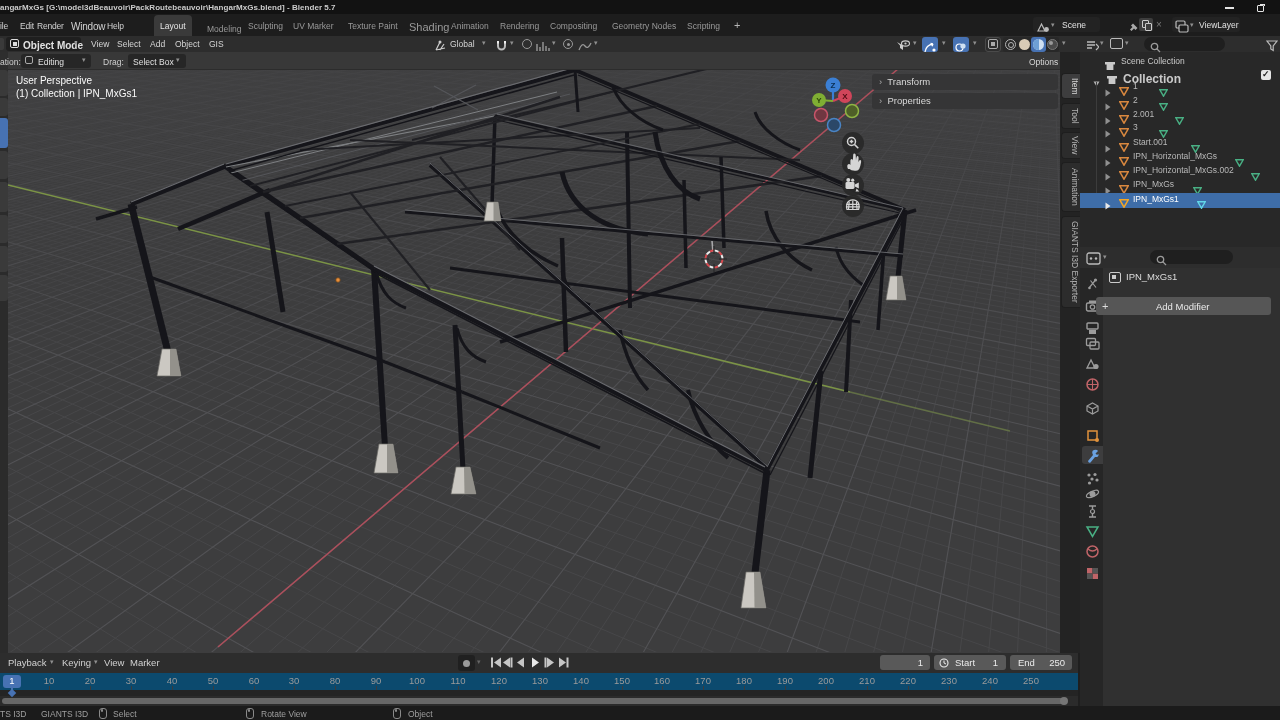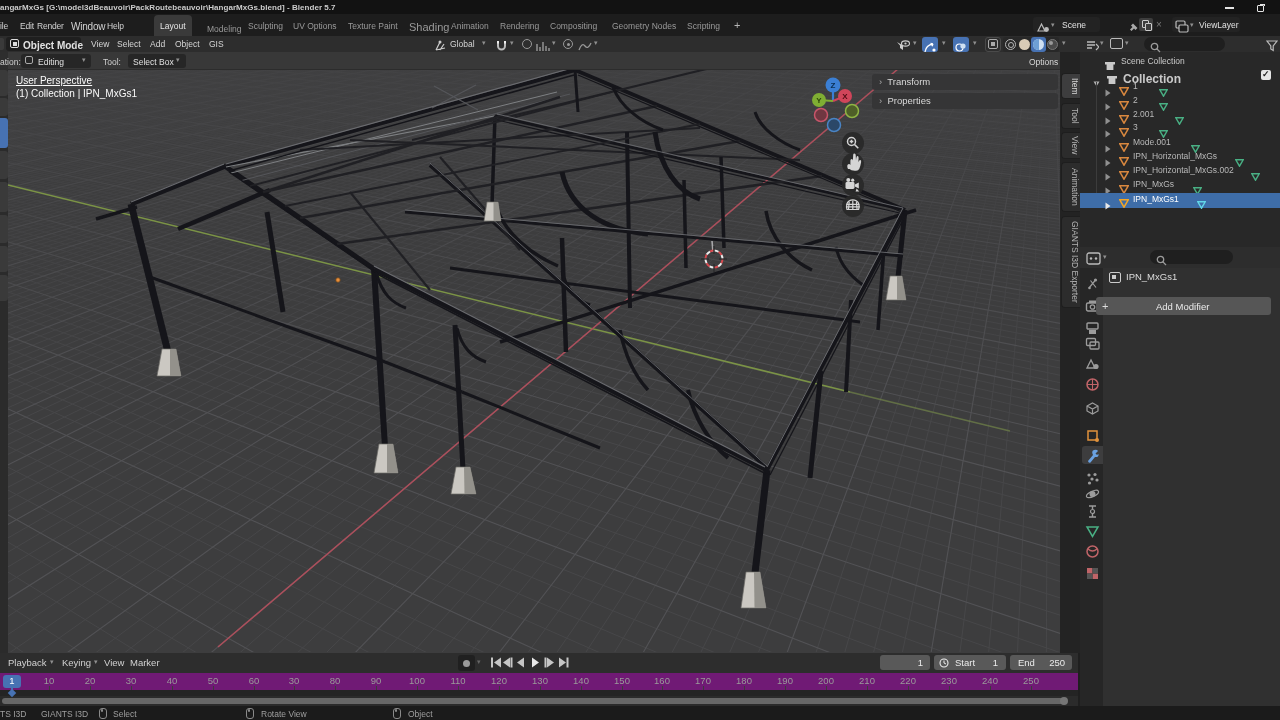--- a/index.html
+++ b/index.html
@@ -639,33 +639,33 @@
       <path d="M854.8,184.6 l4,-2.2 l0,6.2 l-4,-2.2 z"></path>
       <circle cx="848.3" cy="180" r="2"></circle>
       <circle cx="852.7" cy="180.2" r="1.6"></circle>
       <path d="M856.6,188.6 l2.7,2.8 l-3.7,0 z"></path>
     </g>
 <g stroke="#d5d5d5" fill="none" stroke-width="1.2">
       <path d="M847,209.5 q-1.4,-6 2,-8.4 q3.8,-2.4 7.6,0 q3.6,2.4 2,8.4 z"></path>
       <path d="M849.2,201.6 l-0.7,7.9 M852.8,200.5 l0,9 M856.4,201.6 l0.7,7.9 M846.3,204.3 l13,0 M845.9,206.9 l13.8,0"></path>
     </g>
 </svg>
-<div class="abs" style="left:16px;top:75px;color:#fafafa;font-size:10px;white-space:nowrap;text-decoration:underline;">User Perspective</div>
+<div class="abs" style="left:16px;top:75px;color:#fafafa;font-size:10px;white-space:nowrap;">User Perspective</div>
 <div class="abs" style="left:16px;top:88px;color:#fafafa;font-size:10px;white-space:nowrap;">(1) Collection | IPN_MxGs1</div>
 <div class="abs" style="left:872px;top:74px;width:186px;height:16px;background:#353536;border-radius:3px"></div>
 <div class="abs" style="left:879px;top:76px;color:#d8d8d8;font-size:9.5px;white-space:nowrap;"><span style="color:#adadad">›</span>&nbsp; Transform</div>
 <div class="abs" style="left:872px;top:93px;width:186px;height:16px;background:#353536;border-radius:3px"></div>
 <div class="abs" style="left:879px;top:95px;color:#d8d8d8;font-size:9.5px;white-space:nowrap;"><span style="color:#adadad">›</span>&nbsp; Properties</div>
 <div class="abs" style="left:8px;top:52px;width:1052px;height:18px;background:#383838;border-bottom:1px solid #2c2c2c"></div>
 <div class="abs" style="left:0px;top:57px;color:#cfcfcf;font-size:8.5px;white-space:nowrap;">ation:</div>
 <div class="abs" style="left:21px;top:54px;width:70px;height:14px;background:#262626;border-radius:3px"></div>
 <div class="abs" style="left:25px;top:56px;width:8px;height:8px;border:1.2px solid #aaa;border-radius:2px"></div>
 <div class="abs" style="left:38px;top:57px;color:#e0e0e0;font-size:8.5px;white-space:nowrap;">Editing</div>
 <div class="abs" style="left:82px;top:56px;color:#909090;font-size:7px;white-space:nowrap;">▾</div>
-<div class="abs" style="left:103px;top:57px;color:#cfcfcf;font-size:8.5px;white-space:nowrap;">Tool:</div>
+<div class="abs" style="left:103px;top:57px;color:#cfcfcf;font-size:8.5px;white-space:nowrap;">Drag:</div>
 <div class="abs" style="left:128px;top:54px;width:58px;height:14px;background:#262626;border-radius:3px"></div>
 <div class="abs" style="left:133px;top:57px;color:#e0e0e0;font-size:8.5px;white-space:nowrap;">Select Box</div>
 <div class="abs" style="left:176px;top:56px;color:#909090;font-size:7px;white-space:nowrap;">▾</div>
 <div class="abs" style="left:1029px;top:57px;color:#d8d8d8;font-size:8.5px;white-space:nowrap;">Options</div>
 <div class="abs" style="left:1066px;top:56px;color:#909090;font-size:7px;white-space:nowrap;">▾</div>
 <div class="abs" style="left:0;top:70px;width:8px;height:583px;background:#2b2b2b"></div>
 <div class="abs" style="left:0;top:70px;width:8px;height:26px;background:#3a3a3a;border-radius:0 3px 3px 0"></div>
 <div class="abs" style="left:0;top:98px;width:8px;height:18px;background:#3a3a3a;border-radius:0 3px 3px 0"></div>
 <div class="abs" style="left:0;top:118px;width:8px;height:30px;background:#4772b3;border-radius:0 3px 3px 0"></div>
 <div class="abs" style="left:0;top:151px;width:8px;height:28px;background:#3a3a3a;border-radius:0 3px 3px 0"></div>
@@ -680,21 +680,21 @@
 <div class="abs" style="left:1259.5px;top:3.5px;width:5px;height:2px;border:1.3px solid #e4e4e4;border-bottom:none;border-left:none"></div>
 <div class="abs" style="left:0;top:14px;width:1280px;height:22px;background:#1d1d1d"></div>
 <div class="abs" style="left:0px;top:21px;color:#d2d2d2;font-size:8.5px;white-space:nowrap;letter-spacing:-0.2px">ile</div>
 <div class="abs" style="left:20px;top:21px;color:#d2d2d2;font-size:8.5px;white-space:nowrap;letter-spacing:-0.2px">Edit</div>
 <div class="abs" style="left:37px;top:21px;color:#d2d2d2;font-size:8.5px;white-space:nowrap;letter-spacing:-0.2px">Render</div>
 <div class="abs" style="left:71px;top:21px;color:#d2d2d2;font-size:10px;white-space:nowrap;letter-spacing:-0.2px">Window</div>
 <div class="abs" style="left:107px;top:21px;color:#d2d2d2;font-size:8.5px;white-space:nowrap;letter-spacing:-0.2px">Help</div>
 <div class="abs" style="left:154px;top:15px;height:21px;background:#3a3a3a;border-radius:4px 4px 0 0;color:#e6e6e6;font-size:8.5px;padding:6px 6px 0">Layout</div>
 <div class="abs" style="left:207px;top:24px;color:#999;font-size:8.5px;white-space:nowrap;">Modeling</div>
 <div class="abs" style="left:248px;top:21px;color:#999;font-size:8.5px;white-space:nowrap;">Sculpting</div>
-<div class="abs" style="left:293px;top:21px;color:#999;font-size:8.5px;white-space:nowrap;">UV Options</div>
+<div class="abs" style="left:293px;top:21px;color:#999;font-size:8.5px;white-space:nowrap;">UV Marker</div>
 <div class="abs" style="left:348px;top:21px;color:#999;font-size:8.5px;white-space:nowrap;">Texture Paint</div>
 <div class="abs" style="left:409px;top:21px;color:#999;font-size:11px;white-space:nowrap;">Shading</div>
 <div class="abs" style="left:451px;top:21px;color:#999;font-size:8.5px;white-space:nowrap;">Animation</div>
 <div class="abs" style="left:500px;top:21px;color:#999;font-size:8.5px;white-space:nowrap;">Rendering</div>
 <div class="abs" style="left:550px;top:21px;color:#999;font-size:8.5px;white-space:nowrap;">Compositing</div>
 <div class="abs" style="left:612px;top:21px;color:#999;font-size:8.5px;white-space:nowrap;">Geometry Nodes</div>
 <div class="abs" style="left:687px;top:21px;color:#999;font-size:8.5px;white-space:nowrap;">Scripting</div>
 <div class="abs" style="left:734px;top:19px;color:#b5b5b5;font-size:11px;white-space:nowrap;">+</div>
 <div class="abs" style="left:1033px;top:17px;width:67px;height:15px;background:#232323;border-radius:3px"></div>
 <div class="abs" style="left:1036px;top:19px"><svg width="14" height="12" viewBox="0 0 14 12">
@@ -841,21 +841,21 @@
 <div class="abs" style="left:1133px;top:122px;color:#b9b9b9;font-size:8.5px;white-space:nowrap;">3</div>
 <div class="abs" style="left:1159px;top:124px"><svg width="9" height="8" viewBox="0 0 9 8">
       <path d="M0.8,0.8 L8.2,0.8 L4.5,7.2 Z" fill="none" stroke="#49b084" stroke-width="1.4"></path>
     </svg></div>
 <div class="abs" style="left:1105px;top:139px"><svg width="6" height="8" viewBox="0 0 6 8">
       <path d="M0.5,0.5 L5.5,4 L0.5,7.5 Z" fill="#909090"></path>
     </svg></div>
 <div class="abs" style="left:1119px;top:138px"><svg width="10" height="9" viewBox="0 0 10 9">
       <path d="M0.8,0.8 L9.2,0.8 L5,8.2 Z" fill="none" stroke="#d9883f" stroke-width="1.5"></path>
     </svg></div>
-<div class="abs" style="left:1133px;top:137px;color:#b9b9b9;font-size:8.5px;white-space:nowrap;">Mode.001</div>
+<div class="abs" style="left:1133px;top:137px;color:#b9b9b9;font-size:8.5px;white-space:nowrap;">Start.001</div>
 <div class="abs" style="left:1191px;top:139px"><svg width="9" height="8" viewBox="0 0 9 8">
       <path d="M0.8,0.8 L8.2,0.8 L4.5,7.2 Z" fill="none" stroke="#49b084" stroke-width="1.4"></path>
     </svg></div>
 <div class="abs" style="left:1105px;top:153px"><svg width="6" height="8" viewBox="0 0 6 8">
       <path d="M0.5,0.5 L5.5,4 L0.5,7.5 Z" fill="#909090"></path>
     </svg></div>
 <div class="abs" style="left:1119px;top:152px"><svg width="10" height="9" viewBox="0 0 10 9">
       <path d="M0.8,0.8 L9.2,0.8 L5,8.2 Z" fill="none" stroke="#d9883f" stroke-width="1.5"></path>
     </svg></div>
 <div class="abs" style="left:1133px;top:151px;color:#b9b9b9;font-size:8.5px;white-space:nowrap;">IPN_Horizontal_MxGs</div>
@@ -1017,21 +1017,21 @@
       <path d="M68,1.5 L75,6.5 L68,11.5 Z"></path>
       <rect x="75.5" y="1.5" width="2" height="10"></rect>
     </g>
   </svg>
 <div class="abs kbox" style="left:880px;top:655px;width:50px;height:15px;line-height:15px;text-align:right;padding-right:7px">1</div>
 <div class="abs kbox" style="left:934px;top:655px;width:72px;height:15px;line-height:15px"><svg width="10" height="10" viewBox="0 0 10 10" style="margin:2.5px 0 0 5px;float:left">
       <circle cx="5" cy="5" r="4" fill="none" stroke="#eee" stroke-width="1.1"></circle>
       <path d="M5,5 L5,2.5 M5,5 L7,6" stroke="#eee" stroke-width="1"></path>
     </svg><span style="margin-left:6px">Start</span><span style="float:right;margin-right:8px">1</span></div>
 <div class="abs kbox" style="left:1010px;top:655px;width:62px;height:15px;line-height:15px"><span style="margin-left:8px">End</span><span style="float:right;margin-right:7px">250</span></div>
-<div class="abs" style="left:0;top:673px;width:1078px;height:17px;background:#701a75">
+<div class="abs" style="left:0;top:673px;width:1078px;height:17px;background:#0c4a6e">
     <div class="abs rnum" style="left:35px">10</div>
 <div class="abs" style="left:49px;top:13px;width:1px;height:4px;background:#3c3c3c"></div>
 <div class="abs rnum" style="left:76px">20</div>
 <div class="abs" style="left:90px;top:13px;width:1px;height:4px;background:#3c3c3c"></div>
 <div class="abs rnum" style="left:117px">30</div>
 <div class="abs" style="left:131px;top:13px;width:1px;height:4px;background:#3c3c3c"></div>
 <div class="abs rnum" style="left:158px">40</div>
 <div class="abs" style="left:172px;top:13px;width:1px;height:4px;background:#3c3c3c"></div>
 <div class="abs rnum" style="left:199px">50</div>
 <div class="abs" style="left:213px;top:13px;width:1px;height:4px;background:#3c3c3c"></div>

